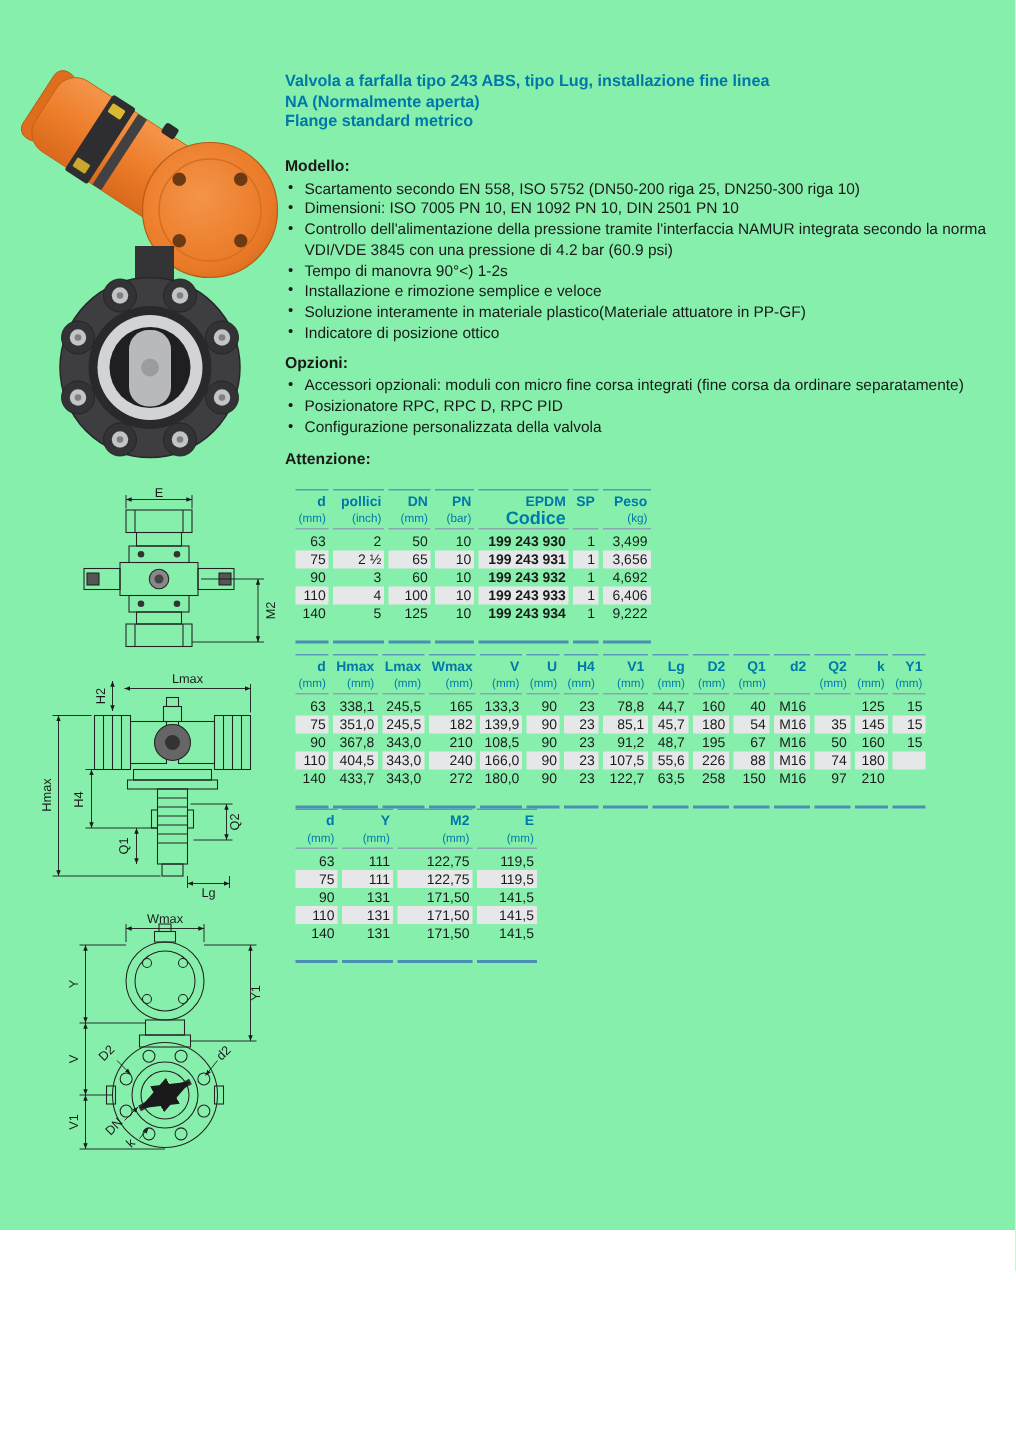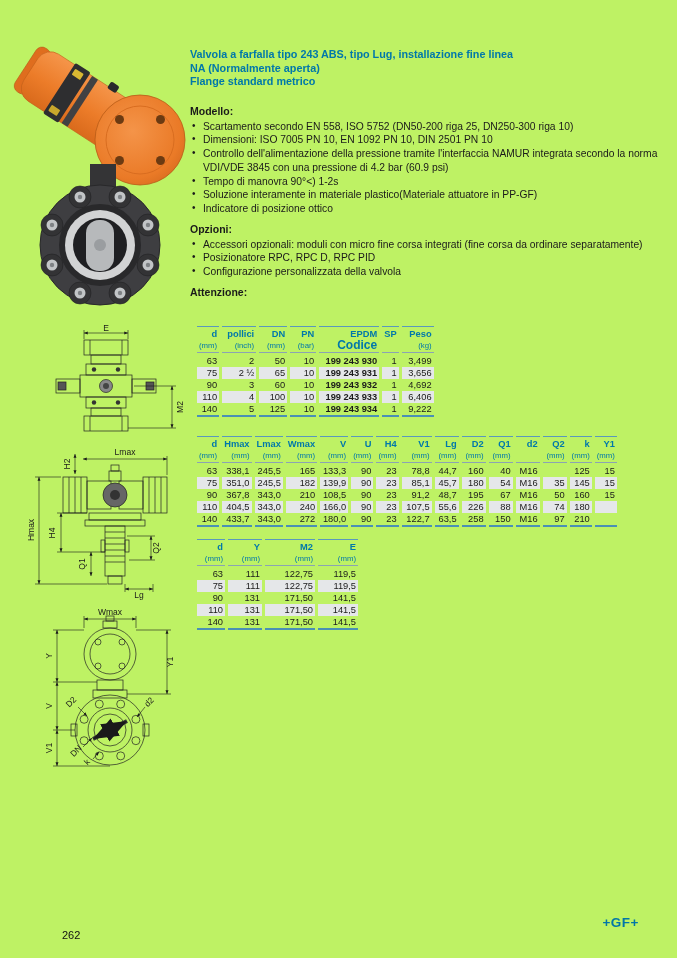--- a/index.html
+++ b/index.html
@@ -1,16 +1,16 @@
 <!DOCTYPE html>
 <html><head>
 <meta charset="utf-8">
 <style>
   html,body{margin:0;padding:0;background:#fff;}
-  .page{position:relative;width:677px;height:958px;background:#bef264;overflow:hidden;
+  .page{position:relative;width:677px;height:820px;background:#86efac;overflow:hidden;
         font-family:"Liberation Sans",sans-serif;color:#1a1a1a;}
 
   
   .content{position:absolute;left:190px;top:48px;width:482px;}
   .title-block{color:#0078aa;font-weight:bold;font-size:10.8px;line-height:13.6px;margin-bottom:16px;}
   .sec-heading{font-weight:bold;font-size:10.5px;margin:7px 0 3px 0;}
   ul.bullets{list-style:none;margin:0;padding:0;font-size:10.3px;line-height:13.7px;}
   ul.bullets li{position:relative;padding-left:13px;margin:0;}
   ul.bullets li::before{content:"\2022";position:absolute;left:2px;top:-1px;font-size:10px;}
   .att-text{font-size:10.3px;line-height:13.7px;margin-top:2px;}
@@ -22,21 +22,21 @@
   #table-2{left:194px;top:539px;}
   table.gf-table{border-collapse:separate;border-spacing:3px 0;font-size:9.3px;}
   table.gf-table th,table.gf-table td{text-align:right;padding:1px 2px;white-space:nowrap;}
   table.gf-table tr.labels th{color:#0078aa;font-weight:bold;border-top:1px solid #5a99bb;padding-top:2px;}
   table.gf-table tr.units th{color:#0078aa;font-weight:normal;font-size:7.8px;
         border-bottom:1px solid #8ba4b2;padding-bottom:2px;line-height:9px;}
   table.gf-table tr.units th.unit-strong{font-weight:bold;font-size:12px;}
   table.gf-table tbody td{color:#1a1a1a;}
   table.gf-table tbody tr:nth-child(even) td{background:#e5e7e9;}
   table.gf-table tbody tr:first-child td{padding-top:3px;}
-  table.gf-table tbody tr:last-child td{border-bottom:2px solid #4a90b5;padding-bottom:1px;}
+  table.gf-table tbody tr:last-child td{border-bottom:2px solid #4a90b5;padding-bottom:13px;}
   .tbl-0 tr.labels th:nth-child(1){min-width:18px}.tbl-0 tr.labels th:nth-child(2){min-width:30px}
   .tbl-0 tr.labels th:nth-child(3){min-width:24px}.tbl-0 tr.labels th:nth-child(4){min-width:22px}
   .tbl-0 tr.labels th:nth-child(5){min-width:56px}.tbl-0 tr.labels th:nth-child(6){min-width:12px}
   .tbl-0 tr.labels th:nth-child(7){min-width:28px}
   .tbl-0 tbody td:nth-child(5){font-weight:bold;}
   .tbl-1 tr.labels th:nth-child(1){min-width:14px}.tbl-1 tr.labels th:nth-child(2){min-width:24px}
   .tbl-1 tr.labels th:nth-child(3){min-width:24px}.tbl-1 tr.labels th:nth-child(4){min-width:26px}
   .tbl-1 tr.labels th:nth-child(5){min-width:24px}.tbl-1 tr.labels th:nth-child(6){min-width:14px}
   .tbl-1 tr.labels th:nth-child(7){min-width:14px}.tbl-1 tr.labels th:nth-child(8){min-width:26px}
   .tbl-1 tr.labels th:nth-child(9){min-width:20px}.tbl-1 tr.labels th:nth-child(10){min-width:20px}
@@ -147,20 +147,21 @@
         <div>NA (Normalmente aperta)</div>
         <div>Flange standard metrico</div>
       </div>
 
     <div class="sec-heading">Modello:</div>
     <ul class="bullets">
         <li>Scartamento secondo EN 558, ISO 5752 (DN50-200 riga 25, DN250-300 riga 10)</li>
         <li>Dimensioni: ISO 7005 PN 10, EN 1092 PN 10, DIN 2501 PN 10</li>
         <li>Controllo dell'alimentazione della pressione tramite l'interfaccia NAMUR integrata secondo la norma VDI/VDE 3845 con una pressione di 4.2 bar (60.9 psi)</li>
         <li>Tempo di manovra 90°&lt;) 1-2s</li>
+        <li>Installazione e rimozione semplice e veloce</li>
         <li>Soluzione interamente in materiale plastico(Materiale attuatore in PP-GF)</li>
         <li>Indicatore di posizione ottico</li>
       </ul>
 
     <div class="sec-heading">Opzioni:</div>
     <ul class="bullets">
         <li>Accessori opzionali: moduli con micro fine corsa integrati (fine corsa da ordinare separatamente)</li>
         <li>Posizionatore RPC, RPC D, RPC PID</li>
         <li>Configurazione personalizzata della valvola</li>
       </ul>

